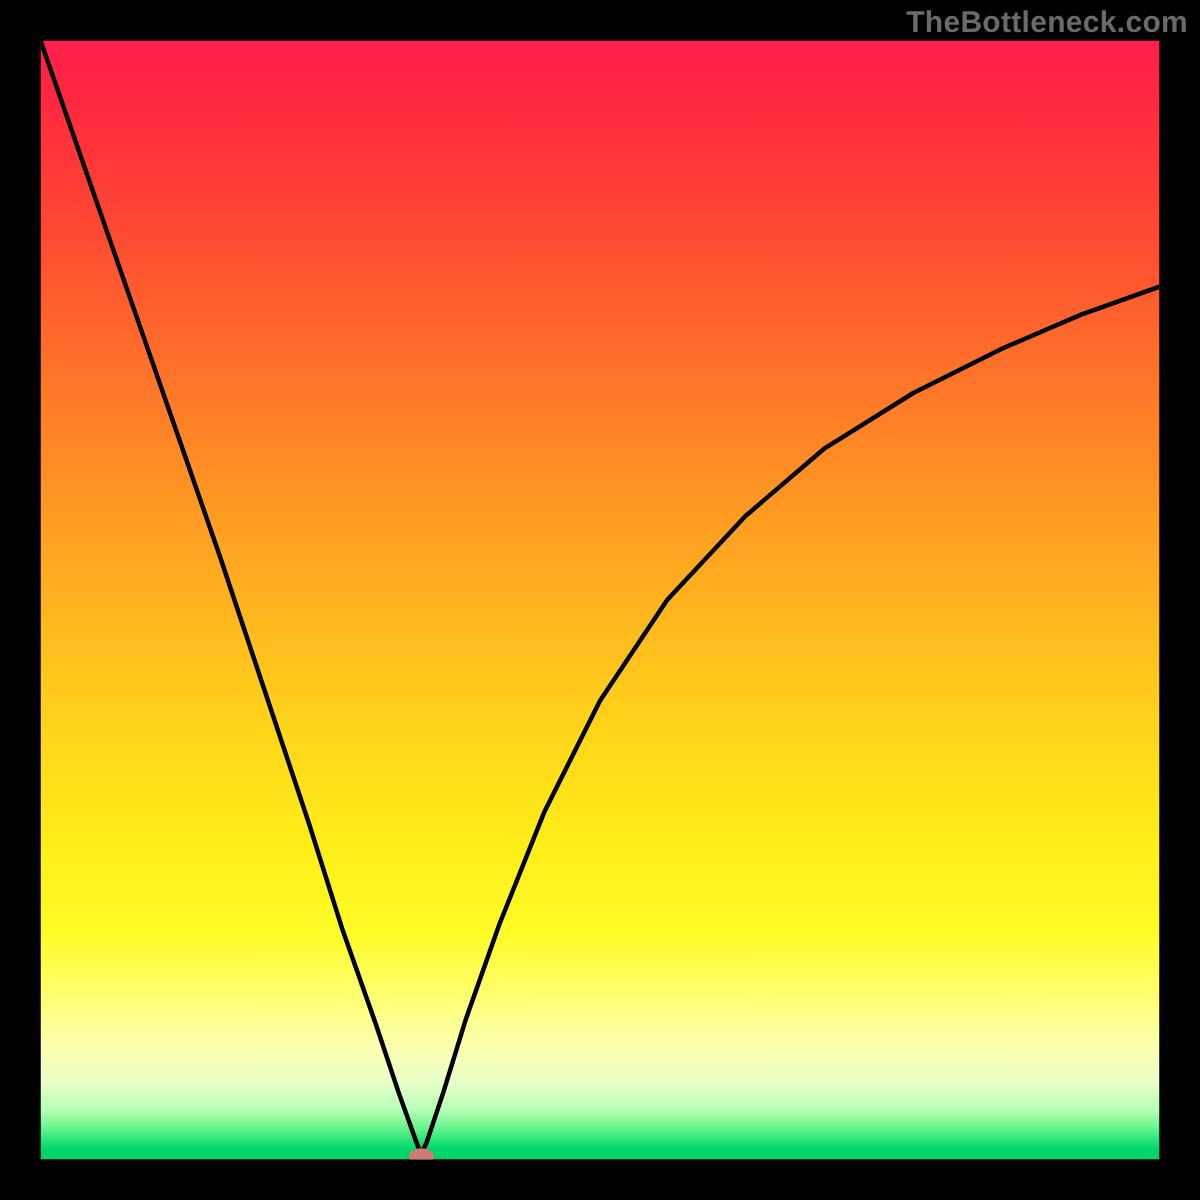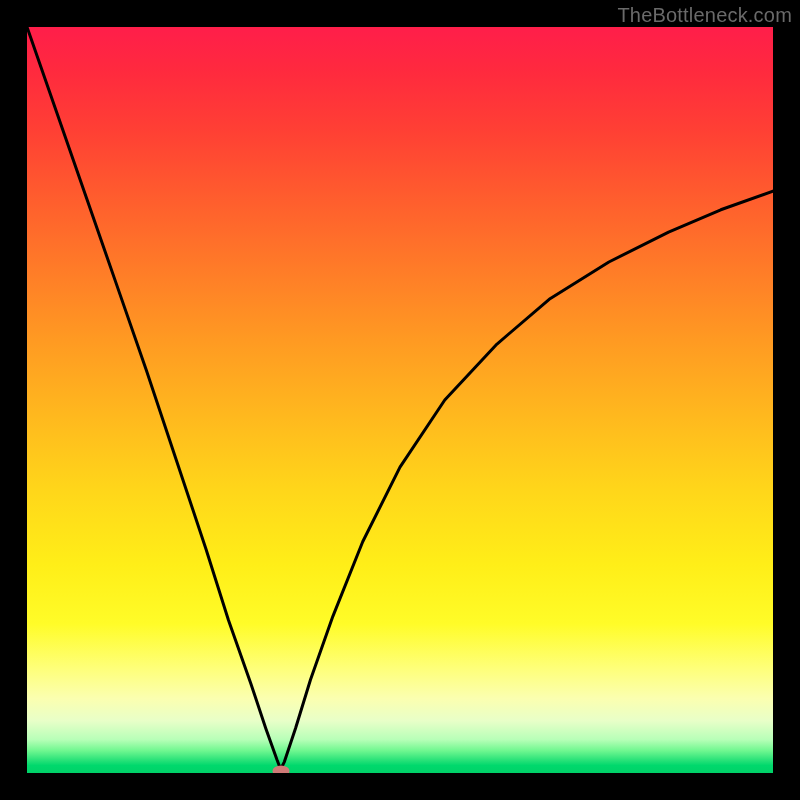--- a/index.html
+++ b/index.html
@@ -62,21 +62,21 @@
     background: #cf7a77;
     border-radius: 50%;
     transform: translate(-50%, -50%);
   }
   .watermark {
     position: absolute;
     top: 4px;
     right: 8px;
     color: #6a6a6a;
     font-size: 20px;
-    font-weight: 400;
+    font-weight: 700;
     letter-spacing: 0.2px;
     user-select: none;
   }
 </style>
 </head>
 <body>
 
 <div class="frame">
   <div class="plot">
     <div class="gradient"></div>

